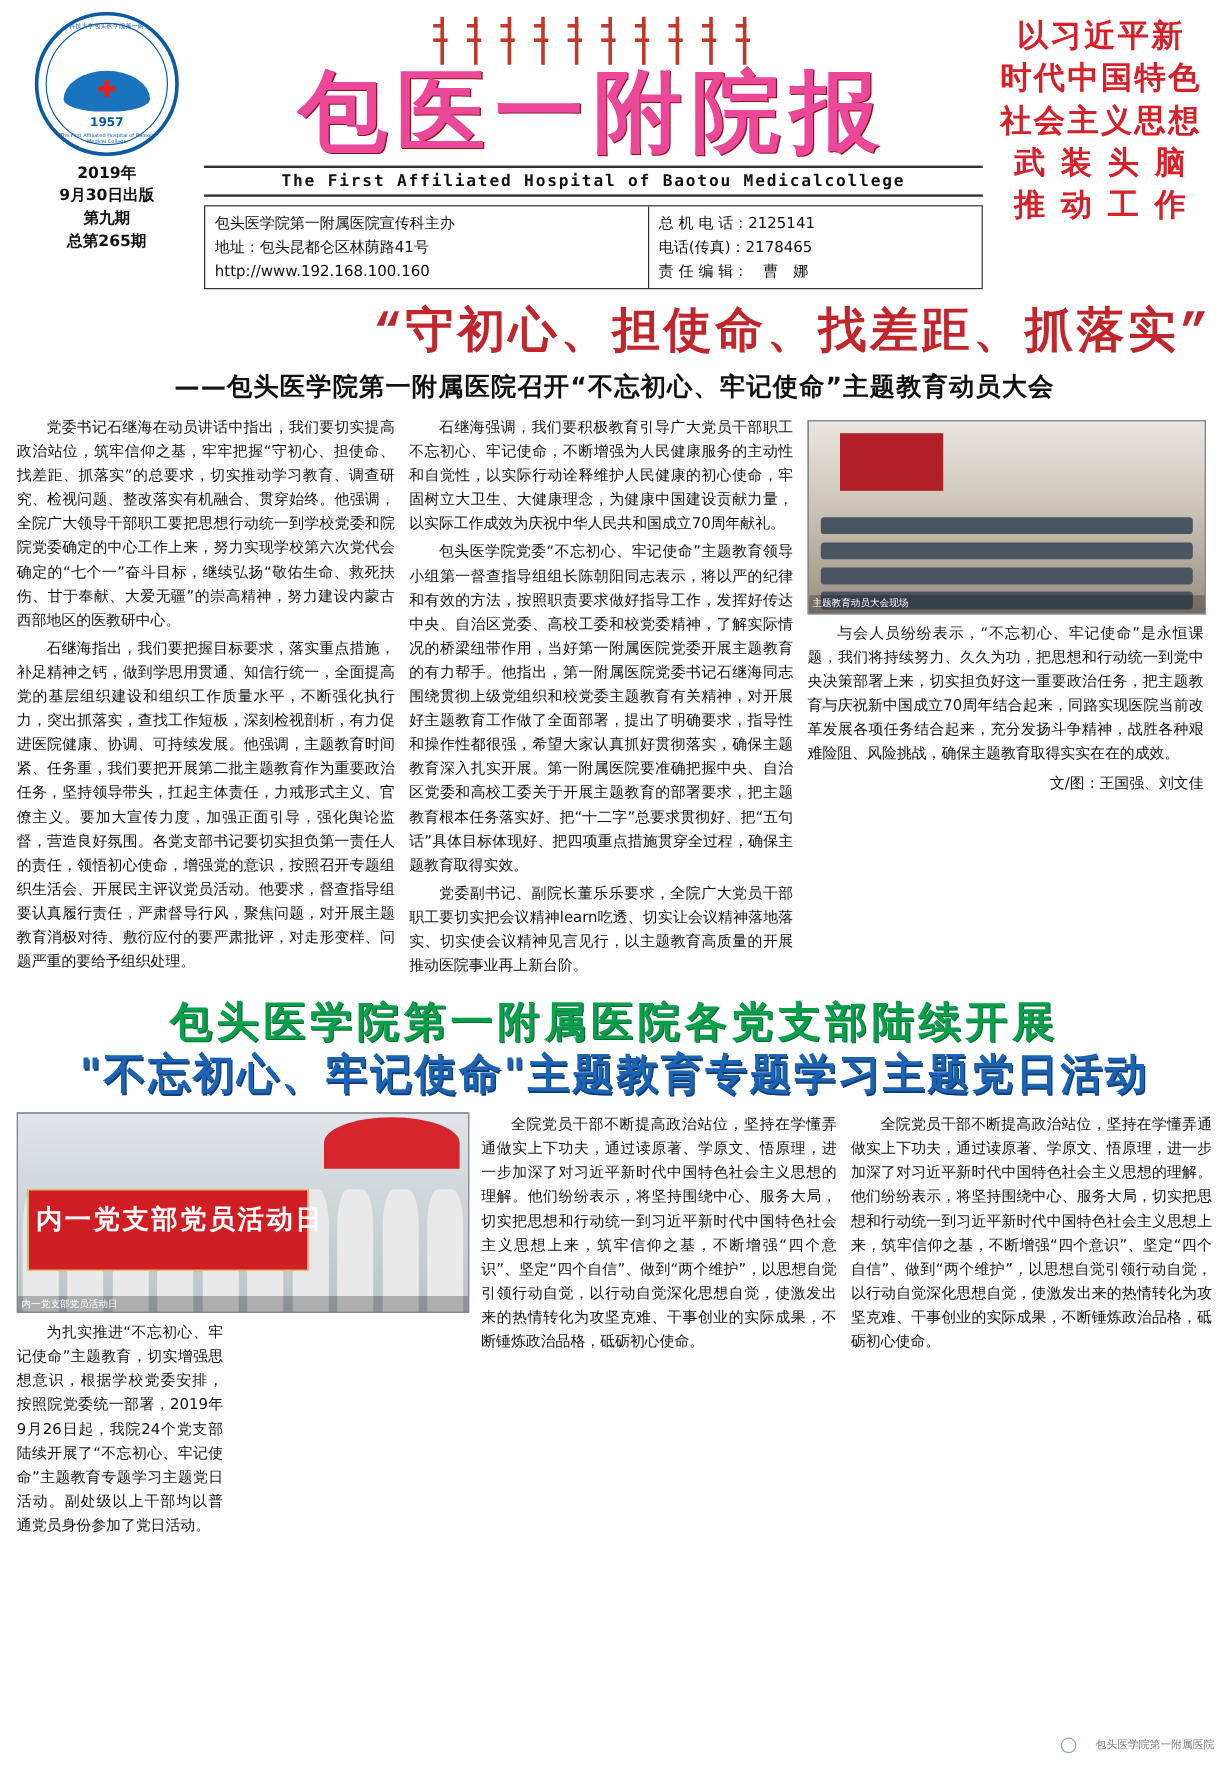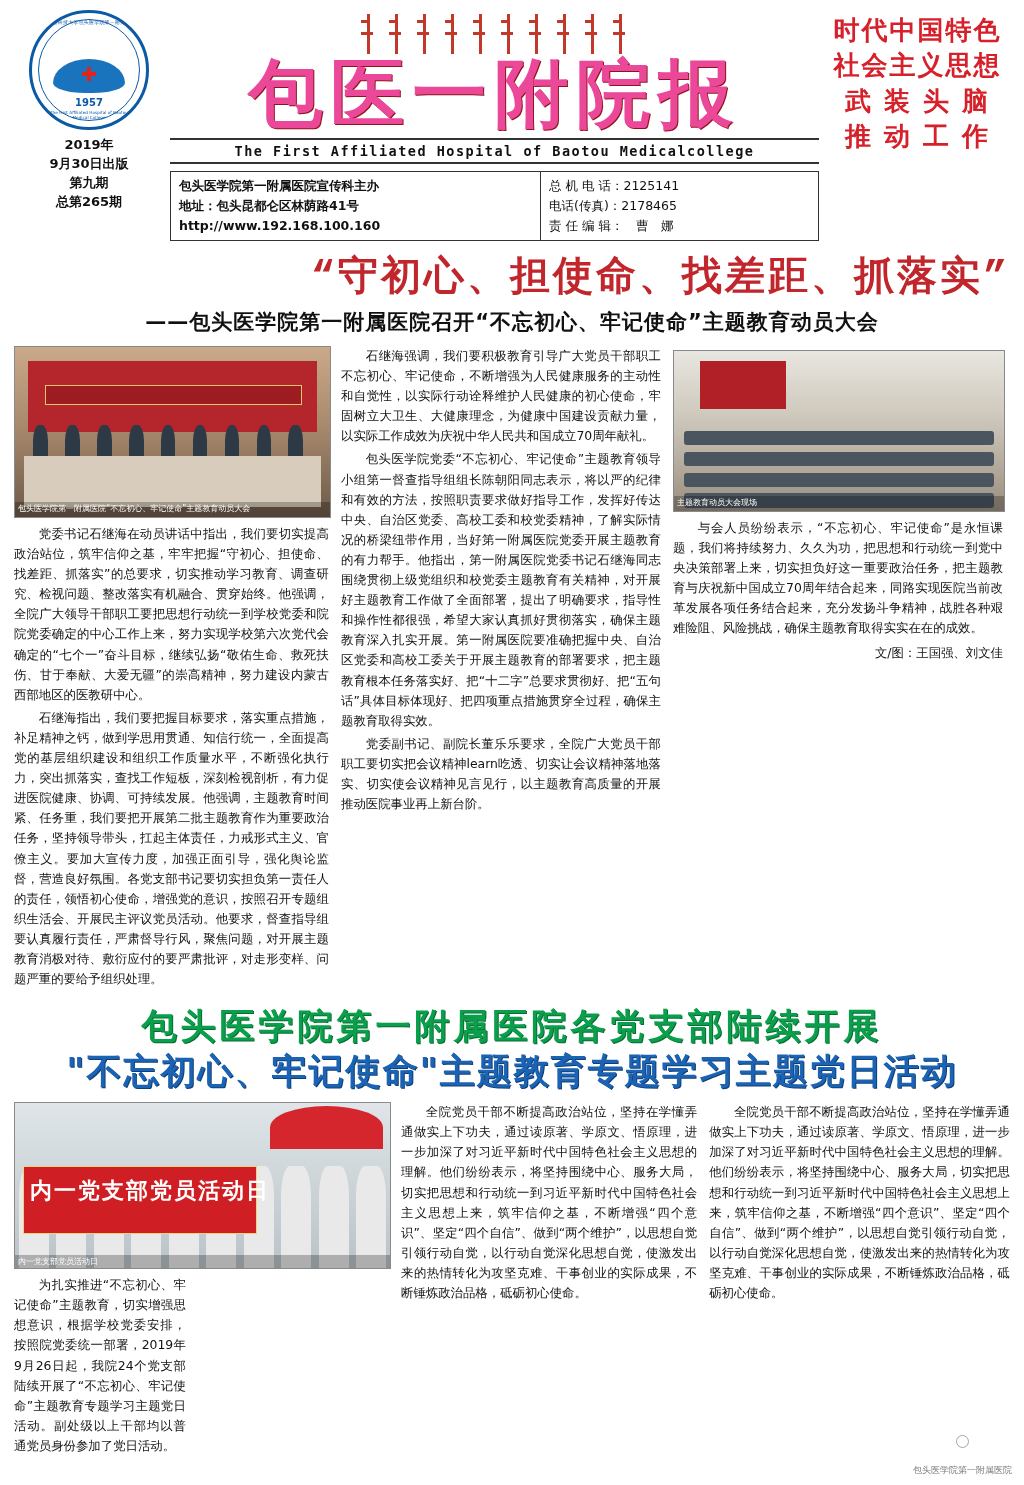--- a/index.html
+++ b/index.html
@@ -39,21 +39,21 @@
     text-align:center;font-family:"DejaVu Sans","Liberation Sans",sans-serif;
     font-size:74px;font-weight:bold;color:#ec4899;letter-spacing:8px;line-height:1;
     margin-top:2px;text-shadow:1px 1px 0 #8d1418;
   }
   .engtitle{
     margin-top:8px;border-top:2px solid #333;border-bottom:2px solid #333;
     text-align:center;font-family:"DejaVu Sans Mono","Liberation Mono",monospace;
     font-size:13.5px;letter-spacing:1.5px;padding:3px 0;font-weight:bold;
   }
   .infobox{display:flex;margin-top:7px;border:1px solid #333;font-size:12.5px;}
-  .infobox .left{flex:1.15;padding:4px 8px;border-right:1px solid #333;line-height:1.6;font-weight:bold;}
+  .infobox .left{flex:1.15;padding:4px 8px;border-right:1px solid #333;line-height:1.6;}
   .infobox .right{flex:.85;padding:4px 8px;line-height:1.6;}
 
   .slogan-col{width:185px;display:flex;flex-direction:column;justify-content:flex-start;gap:2px;padding-top:4px;}
   .slogan-col div{
     font-size:26px;font-weight:bold;color:#d6202a;letter-spacing:2px;
     text-align:center;line-height:1.28;font-family:"DejaVu Sans","Liberation Sans",sans-serif;
   }
 
   
   .headline1{
@@ -96,21 +96,21 @@
   .art2{display:flex;margin-top:10px;gap:12px;}
   .photo3{width:375px;height:165px;margin-bottom:6px;}
   .banner-ph{position:absolute;inset:0;background:linear-gradient(#dfe5e8,#b9c3c8);}
   .banner-ph .red{position:absolute;left:2%;top:38%;width:62%;height:40%;background:#cf1f24;border:1px solid #f0d27a;}
   .banner-ph .ptxt{position:absolute;left:4%;top:44%;color:#fff;font-size:22px;font-weight:bold;letter-spacing:2px;}
   .banner-ph .ppl i{position:absolute;bottom:0;width:8%;height:62%;background:#e9e9ea;border-radius:30% 30% 0 0;}
   .banner-ph .arch{position:absolute;right:2%;top:2%;width:30%;height:26%;background:#d4262c;border-radius:50% 50% 0 0;}
   .c4{width:172px;}
   .c5{width:315px;}
   .c6{width:320px;}
-  .watermark{position:absolute;right:12px;bottom:8px;font-size:9px;color:#7a7a7a;display:flex;align-items:center;gap:16px;flex-direction:column;}
+  .watermark{position:absolute;right:12px;bottom:24px;font-size:9px;color:#7a7a7a;display:flex;align-items:center;gap:16px;}
   .watermark .wm-dot{width:11px;height:11px;border-radius:50%;border:1px solid #9aa;display:inline-block;}
 
   .sig{text-align:right;font-size:12.4px;margin-top:4px;}
 </style>
 </head>
 <body>
 
 <div class="page">
 
   <div class="masthead">
@@ -155,53 +155,34 @@
         </div>
         <div class="right">
           <div>总 机 电 话：2125141</div>
           <div>电话(传真)：2178465</div>
           <div>责 任 编 辑：　曹　娜</div>
         </div>
       </div>
     </div>
 
     <div class="slogan-col">
+      <div>以习近平新</div>
       <div>时代中国特色</div>
       <div>社会主义思想</div>
       <div>武 装 头 脑</div>
       <div>推 动 工 作</div>
     </div>
   </div>
 
   <div class="headline1">“守初心、担使命、找差距、抓落实”</div>
   <div class="subhead1">——包头医学院第一附属医院召开“不忘初心、牢记使命”主题教育动员大会</div>
 
   <div class="art1">
 
     <div class="col c1">
-      <div class="ph photo1">
-        <div class="room">
-          <div class="stage">
-              <div class="bnr"></div>
-            </div>
-          <div class="heads">
-            <i style="left:2%"></i>
-              <i style="left:13%"></i>
-              <i style="left:24%"></i>
-              <i style="left:35%"></i>
-              <i style="left:46%"></i>
-              <i style="left:57%"></i>
-              <i style="left:68%"></i>
-              <i style="left:79%"></i>
-              <i style="left:90%"></i>
-          </div>
-          <div class="tbl"></div>
-        </div>
-        <div class="cap">包头医学院第一附属医院“不忘初心、牢记使命”主题教育动员大会</div>
-      </div>
       <p>党委书记石继海在动员讲话中指出，我们要切实提高政治站位，筑牢信仰之基，牢牢把握“守初心、担使命、找差距、抓落实”的总要求，切实推动学习教育、调查研究、检视问题、整改落实有机融合、贯穿始终。他强调，全院广大领导干部职工要把思想行动统一到学校党委和院院党委确定的中心工作上来，努力实现学校第六次党代会确定的“七个一”奋斗目标，继续弘扬“敬佑生命、救死扶伤、甘于奉献、大爱无疆”的崇高精神，努力建设内蒙古西部地区的医教研中心。</p>
       <p>石继海指出，我们要把握目标要求，落实重点措施，补足精神之钙，做到学思用贯通、知信行统一，全面提高党的基层组织建设和组织工作质量水平，不断强化执行力，突出抓落实，查找工作短板，深刻检视剖析，有力促进医院健康、协调、可持续发展。他强调，主题教育时间紧、任务重，我们要把开展第二批主题教育作为重要政治任务，坚持领导带头，扛起主体责任，力戒形式主义、官僚主义。要加大宣传力度，加强正面引导，强化舆论监督，营造良好氛围。各党支部书记要切实担负第一责任人的责任，领悟初心使命，增强党的意识，按照召开专题组织生活会、开展民主评议党员活动。他要求，督查指导组要认真履行责任，严肃督导行风，聚焦问题，对开展主题教育消极对待、敷衍应付的要严肃批评，对走形变样、问题严重的要给予组织处理。</p>
     </div>
 
     <div class="col c2">
       <p>石继海强调，我们要积极教育引导广大党员干部职工不忘初心、牢记使命，不断增强为人民健康服务的主动性和自觉性，以实际行动诠释维护人民健康的初心使命，牢固树立大卫生、大健康理念，为健康中国建设贡献力量，以实际工作成效为庆祝中华人民共和国成立70周年献礼。</p>
       <p>包头医学院党委“不忘初心、牢记使命”主题教育领导小组第一督查指导组组长陈朝阳同志表示，将以严的纪律和有效的方法，按照职责要求做好指导工作，发挥好传达中央、自治区党委、高校工委和校党委精神，了解实际情况的桥梁纽带作用，当好第一附属医院党委开展主题教育的有力帮手。他指出，第一附属医院党委书记石继海同志围绕贯彻上级党组织和校党委主题教育有关精神，对开展好主题教育工作做了全面部署，提出了明确要求，指导性和操作性都很强，希望大家认真抓好贯彻落实，确保主题教育深入扎实开展。第一附属医院要准确把握中央、自治区党委和高校工委关于开展主题教育的部署要求，把主题教育根本任务落实好、把“十二字”总要求贯彻好、把“五句话”具体目标体现好、把四项重点措施贯穿全过程，确保主题教育取得实效。</p>
       <p>党委副书记、副院长董乐乐要求，全院广大党员干部职工要切实把会议精神learn吃透、切实让会议精神落地落实、切实使会议精神见言见行，以主题教育高质量的开展推动医院事业再上新台阶。</p>
     </div>
 

